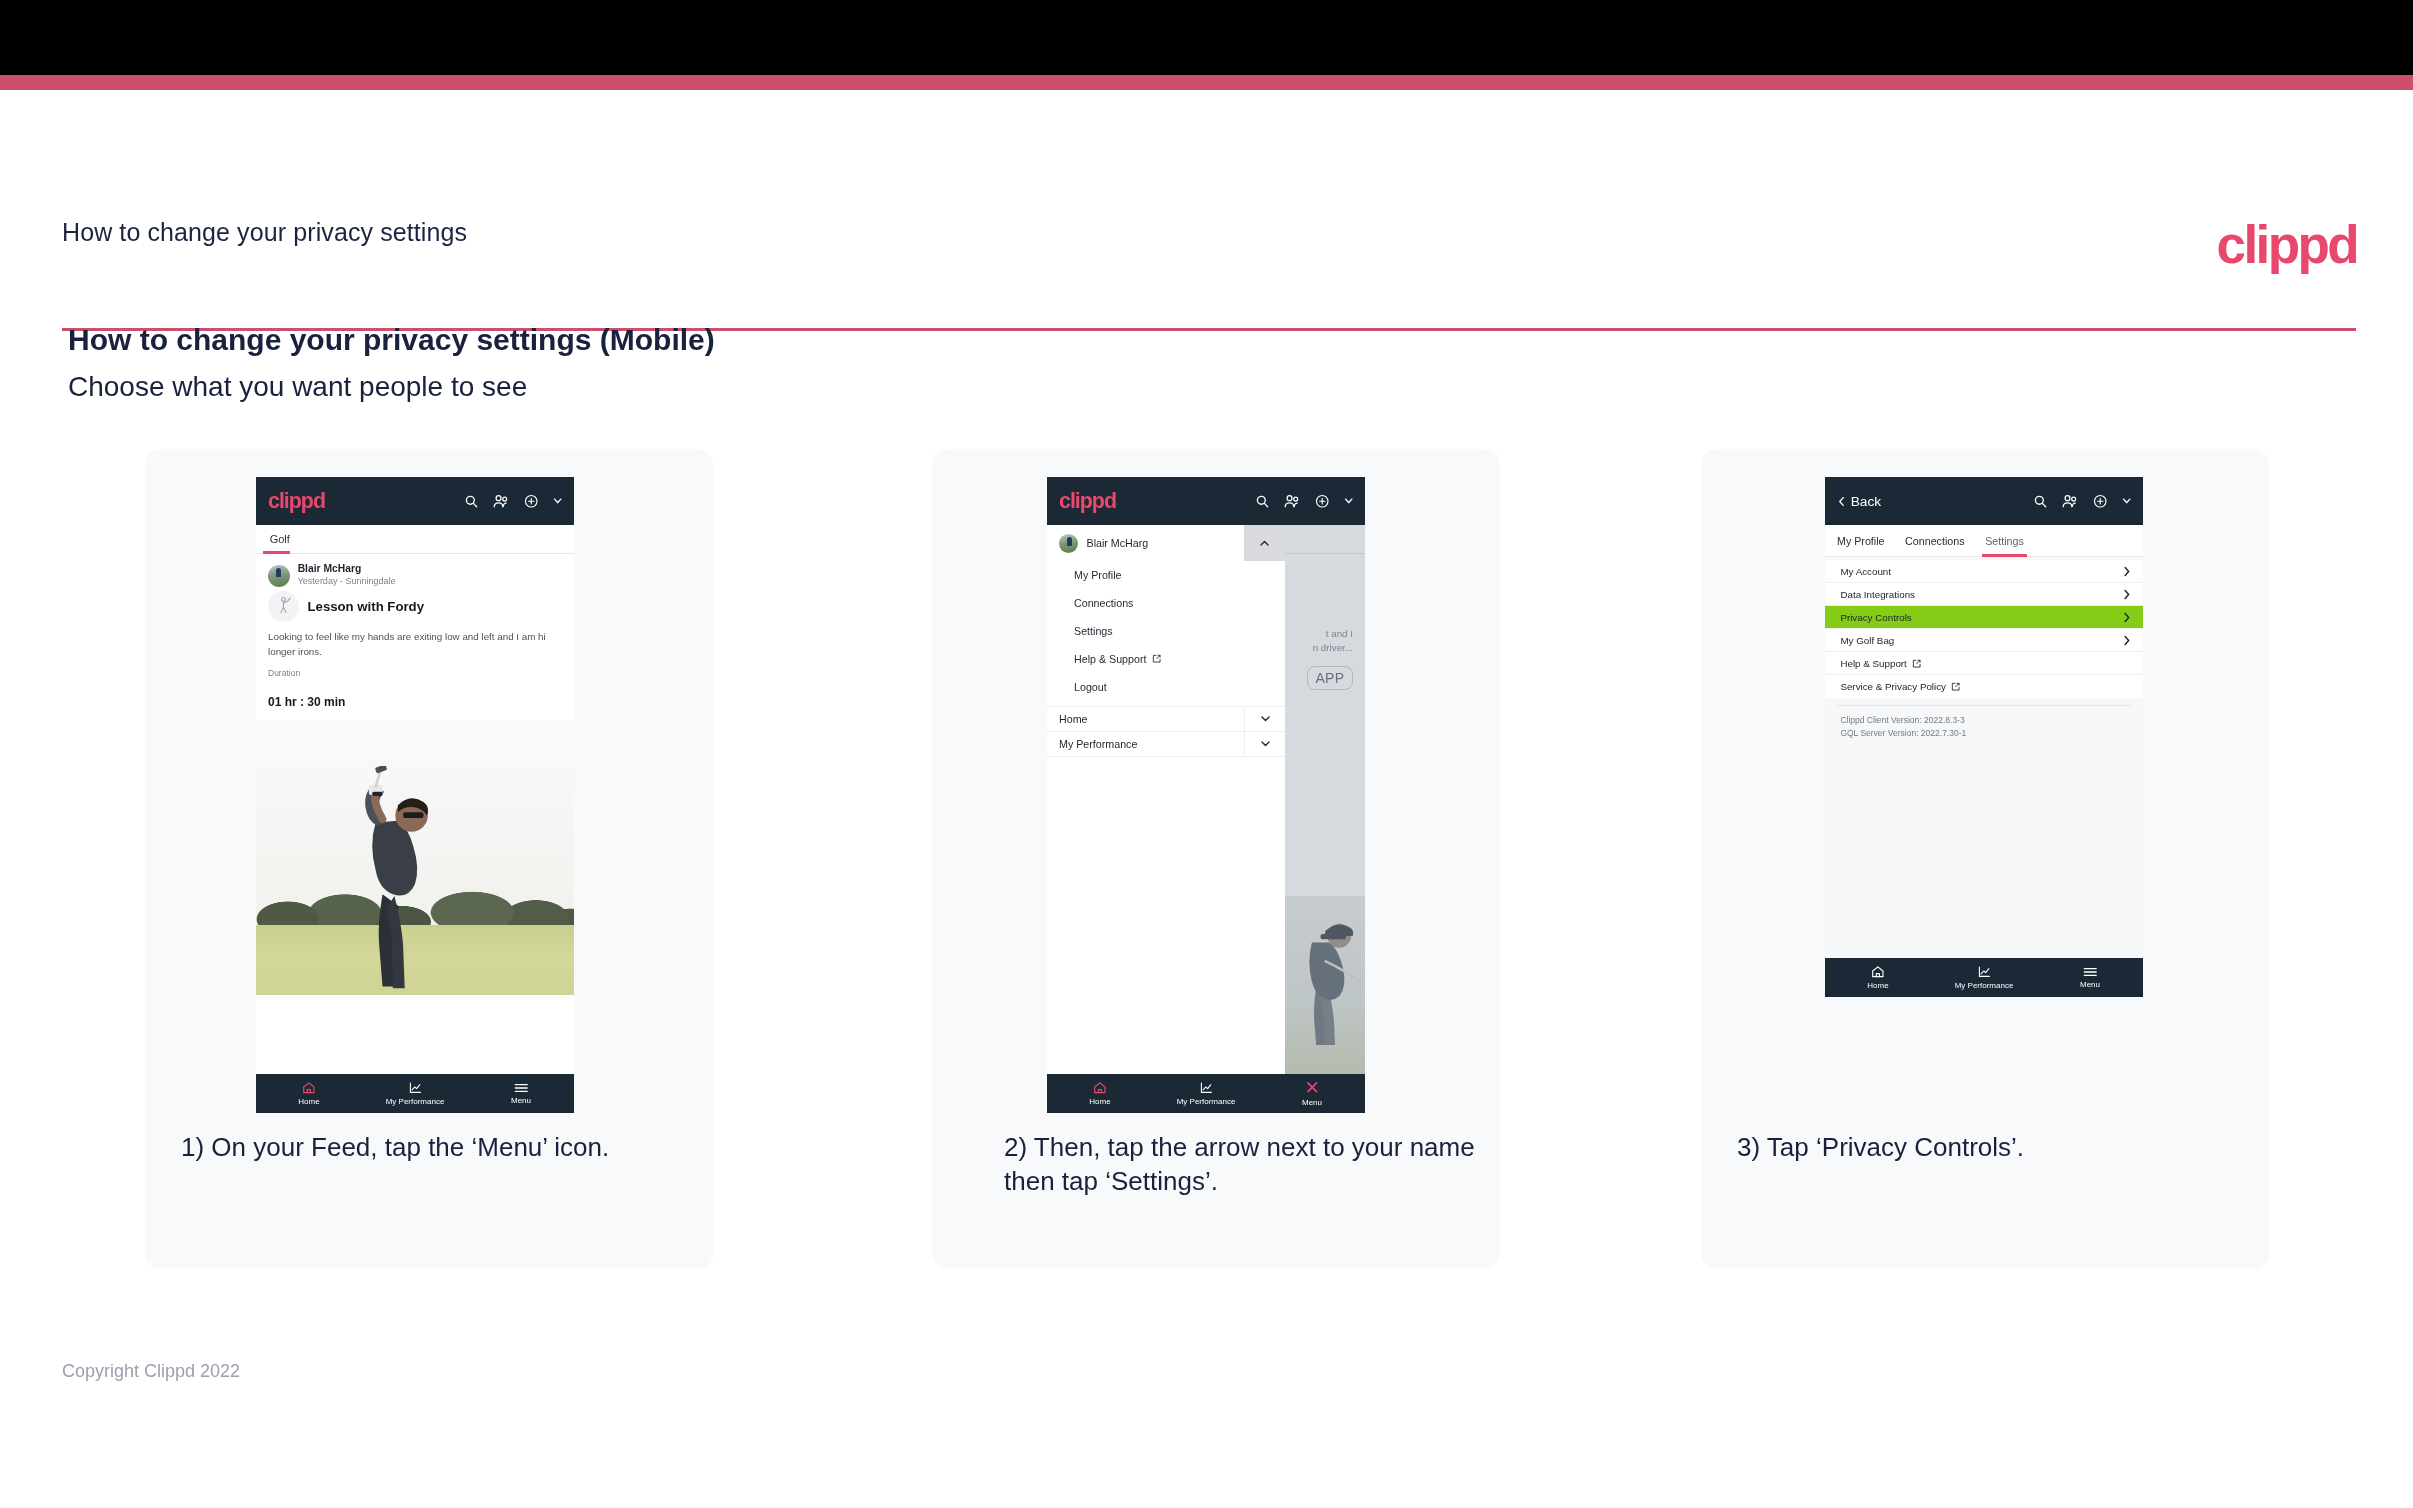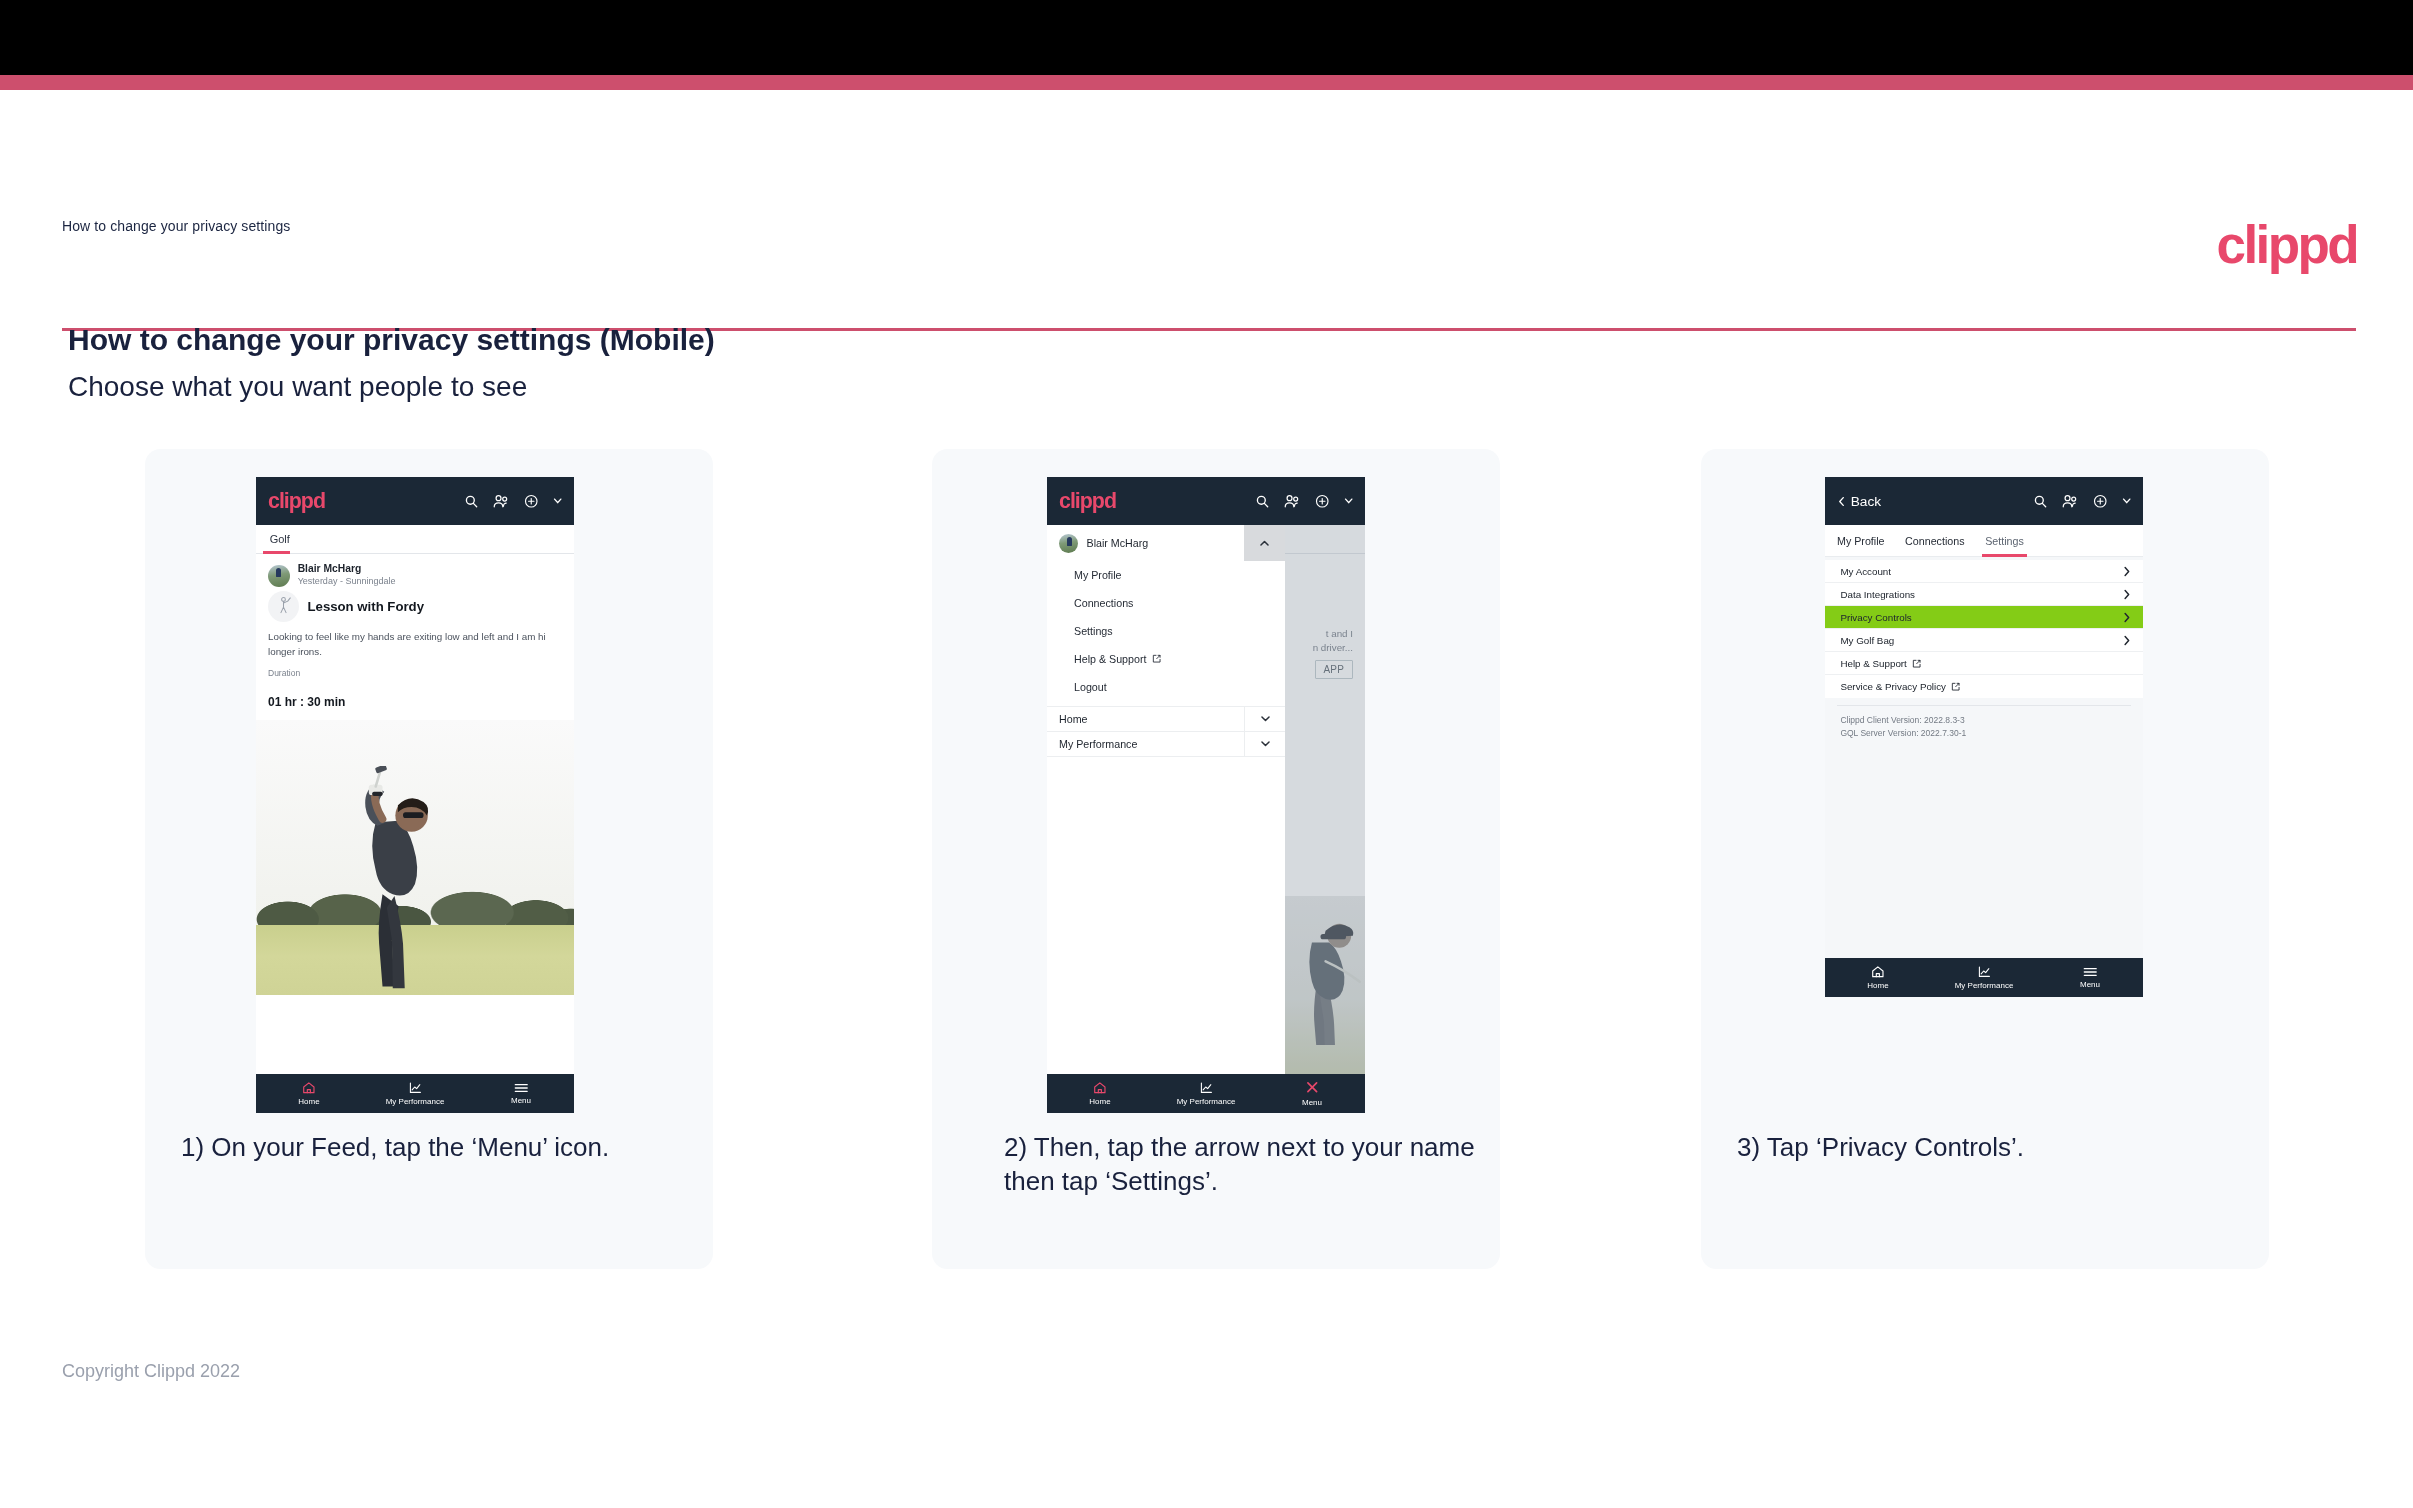--- a/index.html
+++ b/index.html
@@ -10,21 +10,21 @@
     overflow: hidden;
   }
 
   
   .top-black-bar { position:absolute; left:0; top:0; width:2413px; height:75px; background:#000000; }
   .top-pink-bar  { position:absolute; left:0; top:75px; width:2413px; height:14.5px; background:#cd4f6d; }
 
   .slide-header { position:absolute; left:0; top:90px; width:2413px; height:150px; background:#fff; }
   .header-title {
     position:absolute; left:62px; top:128px;
-    font-size:14px; color:#1b2541; letter-spacing:0.1px; white-space:nowrap;
+    font-size:25px; color:#1b2541; letter-spacing:0.1px; white-space:nowrap;
   }
   .header-logo {
     position:absolute; right:56px; top:128px;
     font-size:53px; font-weight:bold; color:#e8486b;
     letter-spacing:-2.6px; line-height:1;
   }
   .header-rule {
     position:absolute; left:62px; top:238px; width:2294px; height:2.6px; background:#cd4f6d;
   }
 
@@ -170,22 +170,22 @@
   .bn-label { font-size:8px; color:#ffffff; }
   .bn-item svg { display:block; }
 
   
   .dim-layer { position:absolute; left:0; top:48px; right:0; bottom:39px; background:#ffffff; overflow:hidden; }
   .dim-feed { position:absolute; inset:0; }
   .dim-feed .dim-tabstrip { height:29px; background:#fff; border-bottom:0.9px solid #e3e6ea; }
   .dim-feed .dim-post { padding:8.5px 12px 0; }
   .dim-text { font-size:9.8px; color:#7d838d; line-height:1.45; white-space:nowrap; }
   .dim-app-badge {
-    display:inline-block; margin-top:5px; border:0.9px solid #c3cdd2; border-radius:1px;
-    padding:2.6px 7.7px; font-size:10px; color:#5e6770; letter-spacing:0.3px;
+    display:inline-block; margin-top:11px; border:0.9px solid #c3cdd2; border-radius:8px;
+    padding:2.6px 7.7px; font-size:14px; color:#5e6770; letter-spacing:0.3px;
   }
   .dim-photo { position:absolute; left:0; right:0; bottom:0; height:178px; overflow:hidden;
     background:linear-gradient(180deg,#e8eaea 0%,#dfe2de 58%,#cdd3b9 100%); }
   .dim-golfer2 { position:absolute; right:-5.1px; bottom:29px; width:82px; height:128px; }
   .dim-veil { position:absolute; inset:0; background:rgba(120,132,145,0.30); }
 
   .menu-panel {
     position:absolute; left:0; top:48px; width:238px; bottom:39px;
     background:#ffffff;
   }

